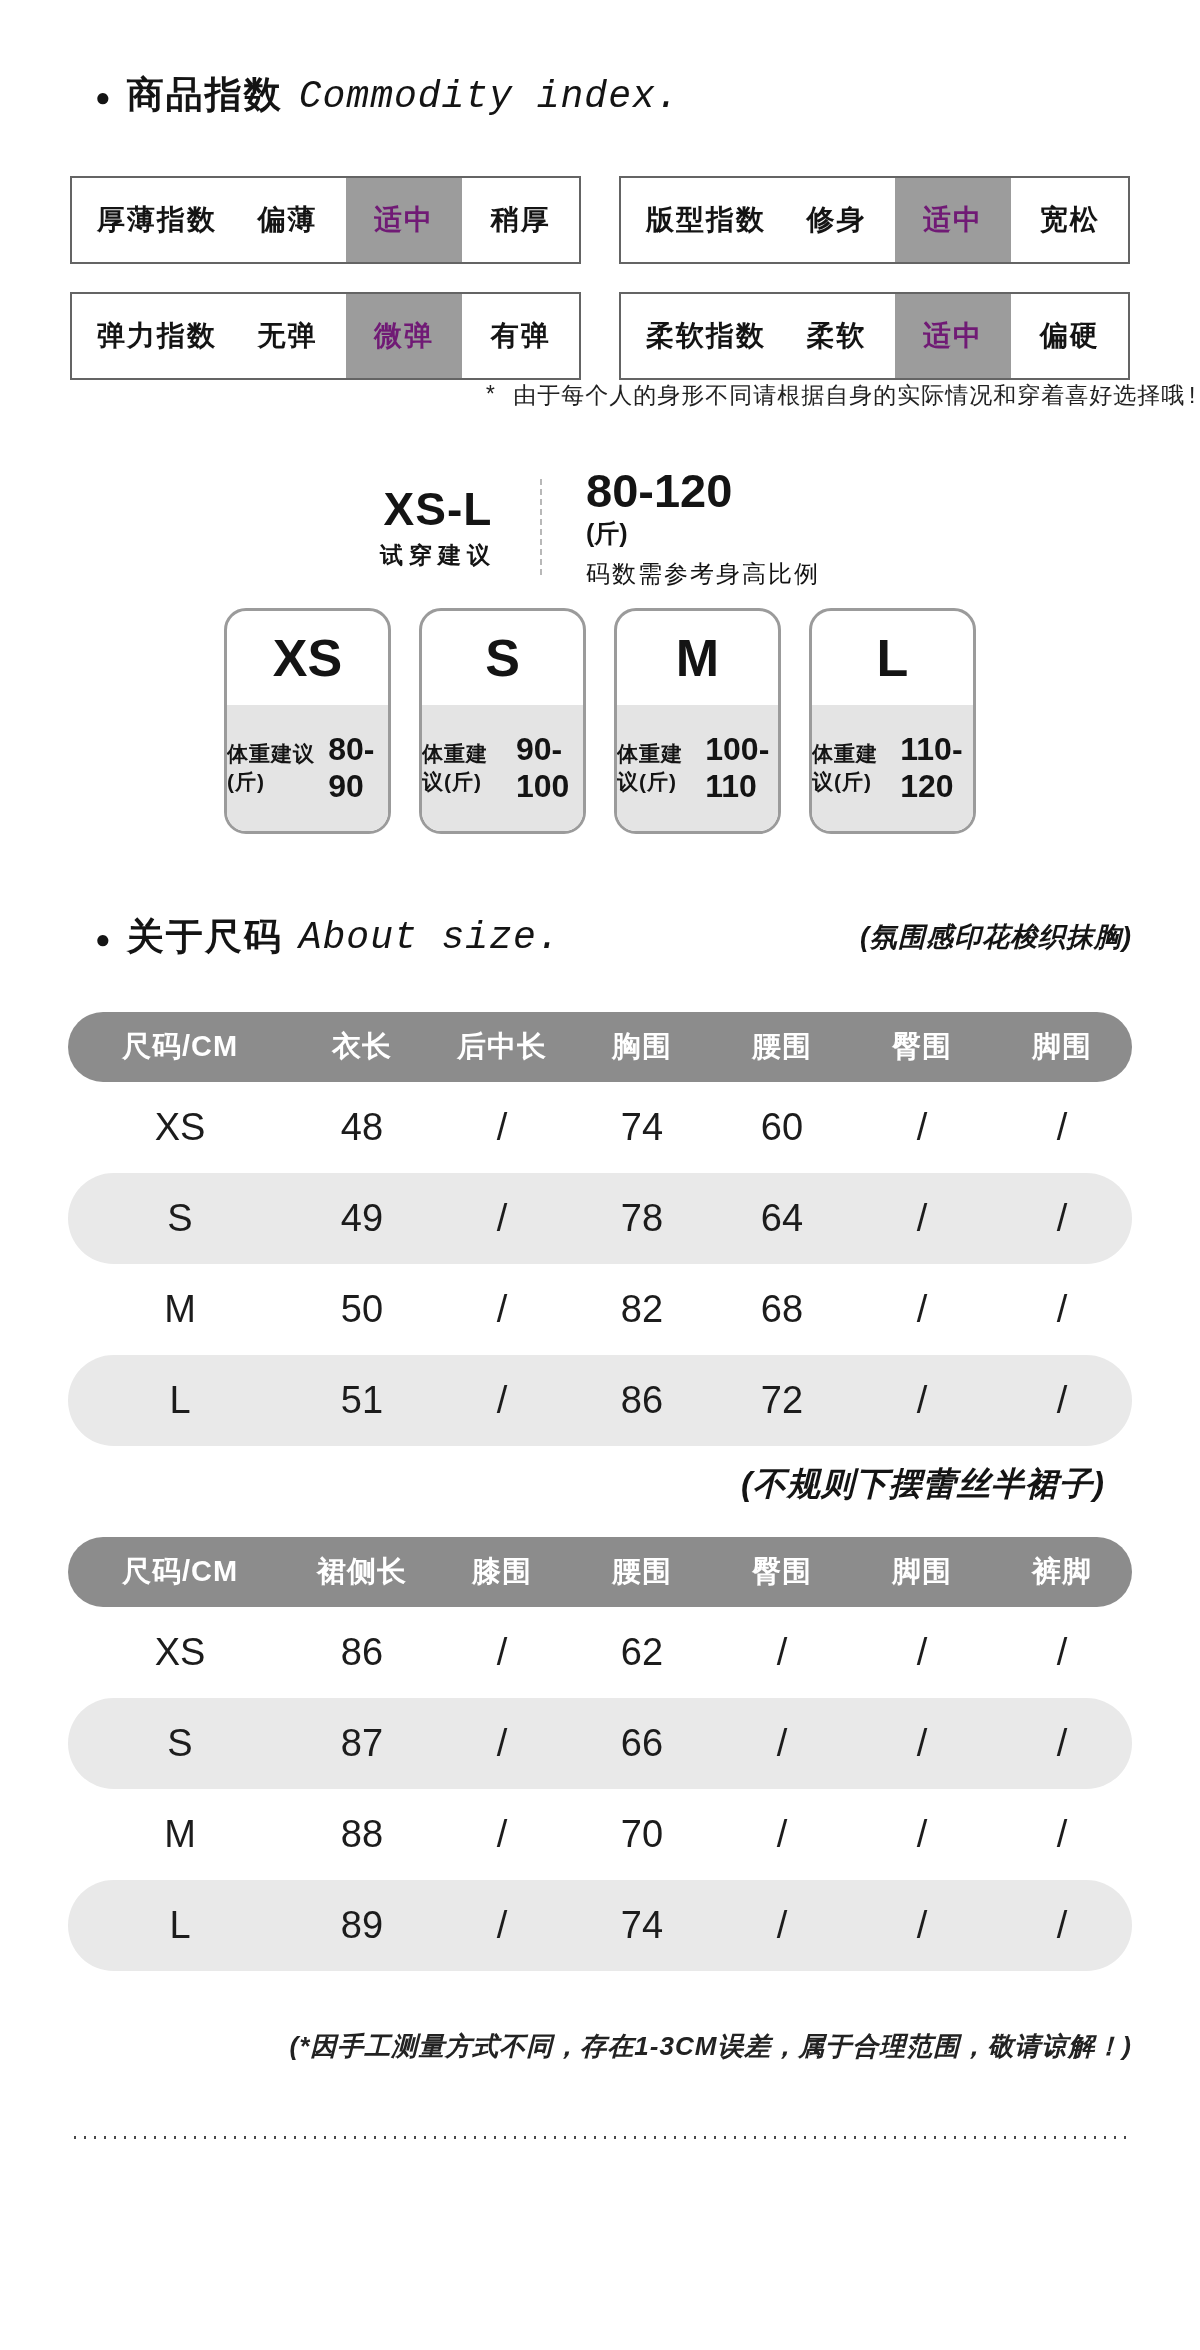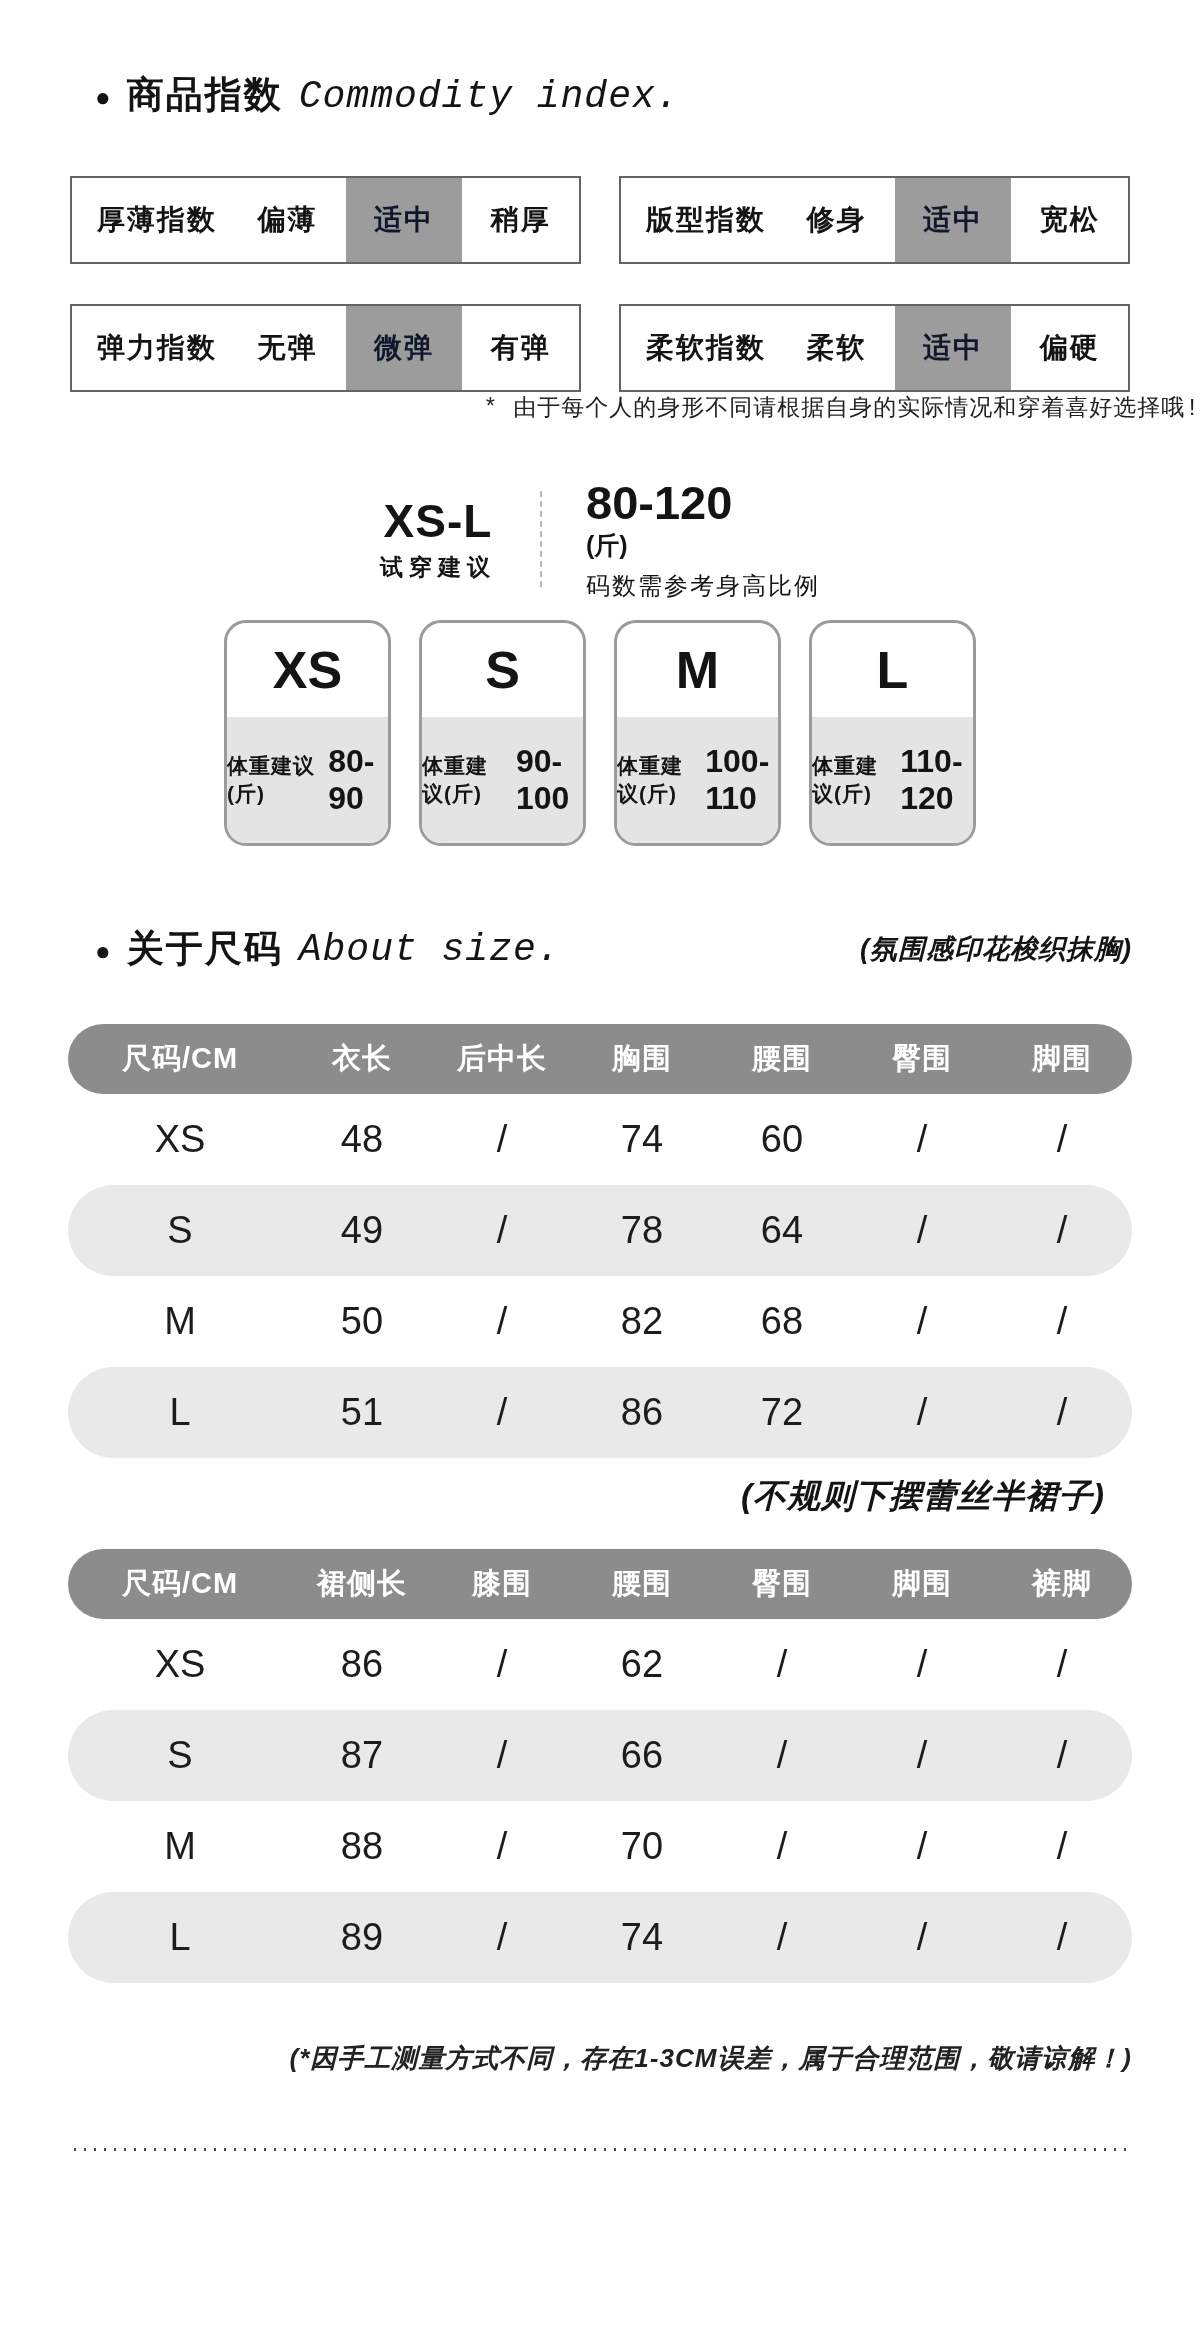--- a/index.html
+++ b/index.html
@@ -13,26 +13,26 @@
 
   
   .sec-title { display:flex; align-items:center; gap:16px; margin-left:95px; }
   .bullet { font-size:26px; line-height:1; transform:translateY(2px); }
   .sec-title-zh { font-size:37px; font-weight:bold; letter-spacing:2px; }
   .sec-title-en { font-family:Liberation Mono, monospace; font-style:italic; font-size:38px; letter-spacing:1px; transform:translateY(1px); }
 
   
   .idx-grid {
     width:1060px; margin:56px auto 0;
-    display:grid; grid-template-columns:1fr 1fr; gap:40px 38px;
+    display:grid; grid-template-columns:1fr 1fr; gap:28px 38px;
   }
   .idx-box { height:88px; border:2px solid #646464; background:#fff; display:flex; align-items:stretch; }
   .idx-label { flex:0 0 31%; display:flex; align-items:center; padding-left:25px; font-size:28px; font-weight:600; letter-spacing:2px; }
   .idx-opt { flex:1; display:flex; align-items:center; justify-content:center; font-size:28px; font-weight:600; letter-spacing:2px; }
-  .idx-opt.selected { background:#9c9c9c; color:#0f172a; }
+  .idx-opt.selected { background:#9c9c9c; color:#701a75; }
 
   
   .idx-note { text-align:right; font-size:23px; font-weight:500; letter-spacing:1px; color:#222;font-family:Liberation Mono, monospace; }
 
   
   .fit { margin-top:54px; display:flex; justify-content:center; align-items:center; gap:44px; }
   .fit-left { text-align:center; }
   .fit-size { font-size:46px; font-weight:bold; letter-spacing:1px; line-height:1.1; }
   .fit-size-sub { font-size:23px; font-weight:600; letter-spacing:6px; margin-top:6px; }
   .fit-divider { width:0; height:96px; border-left:2px dashed #b8b8b8; }

